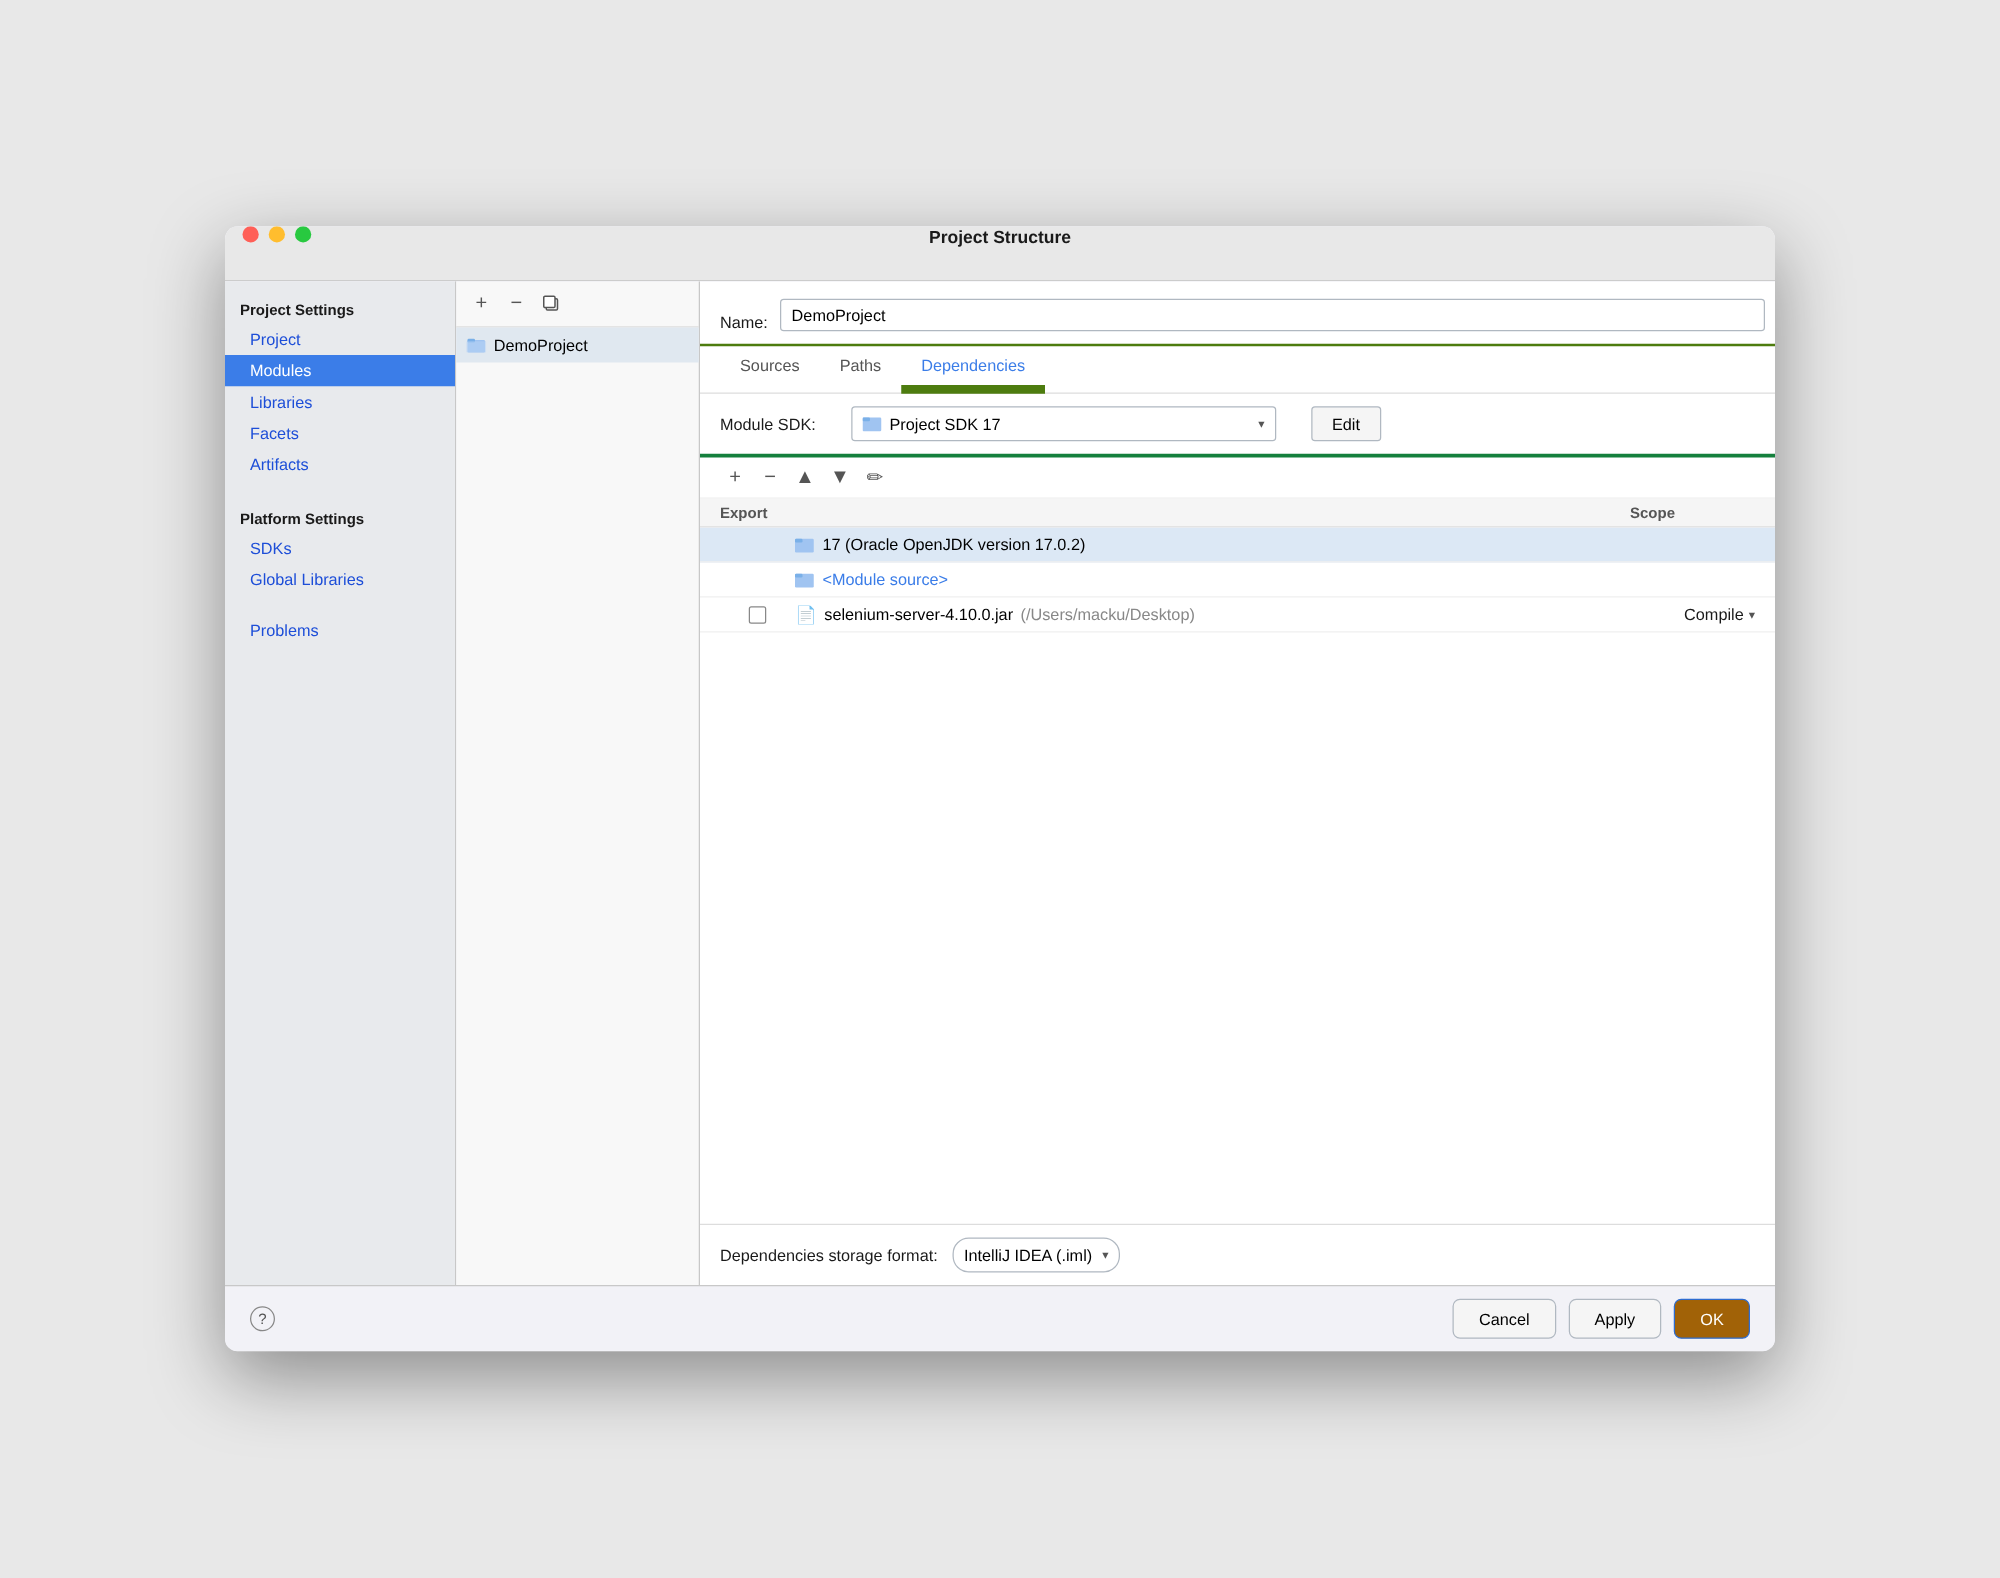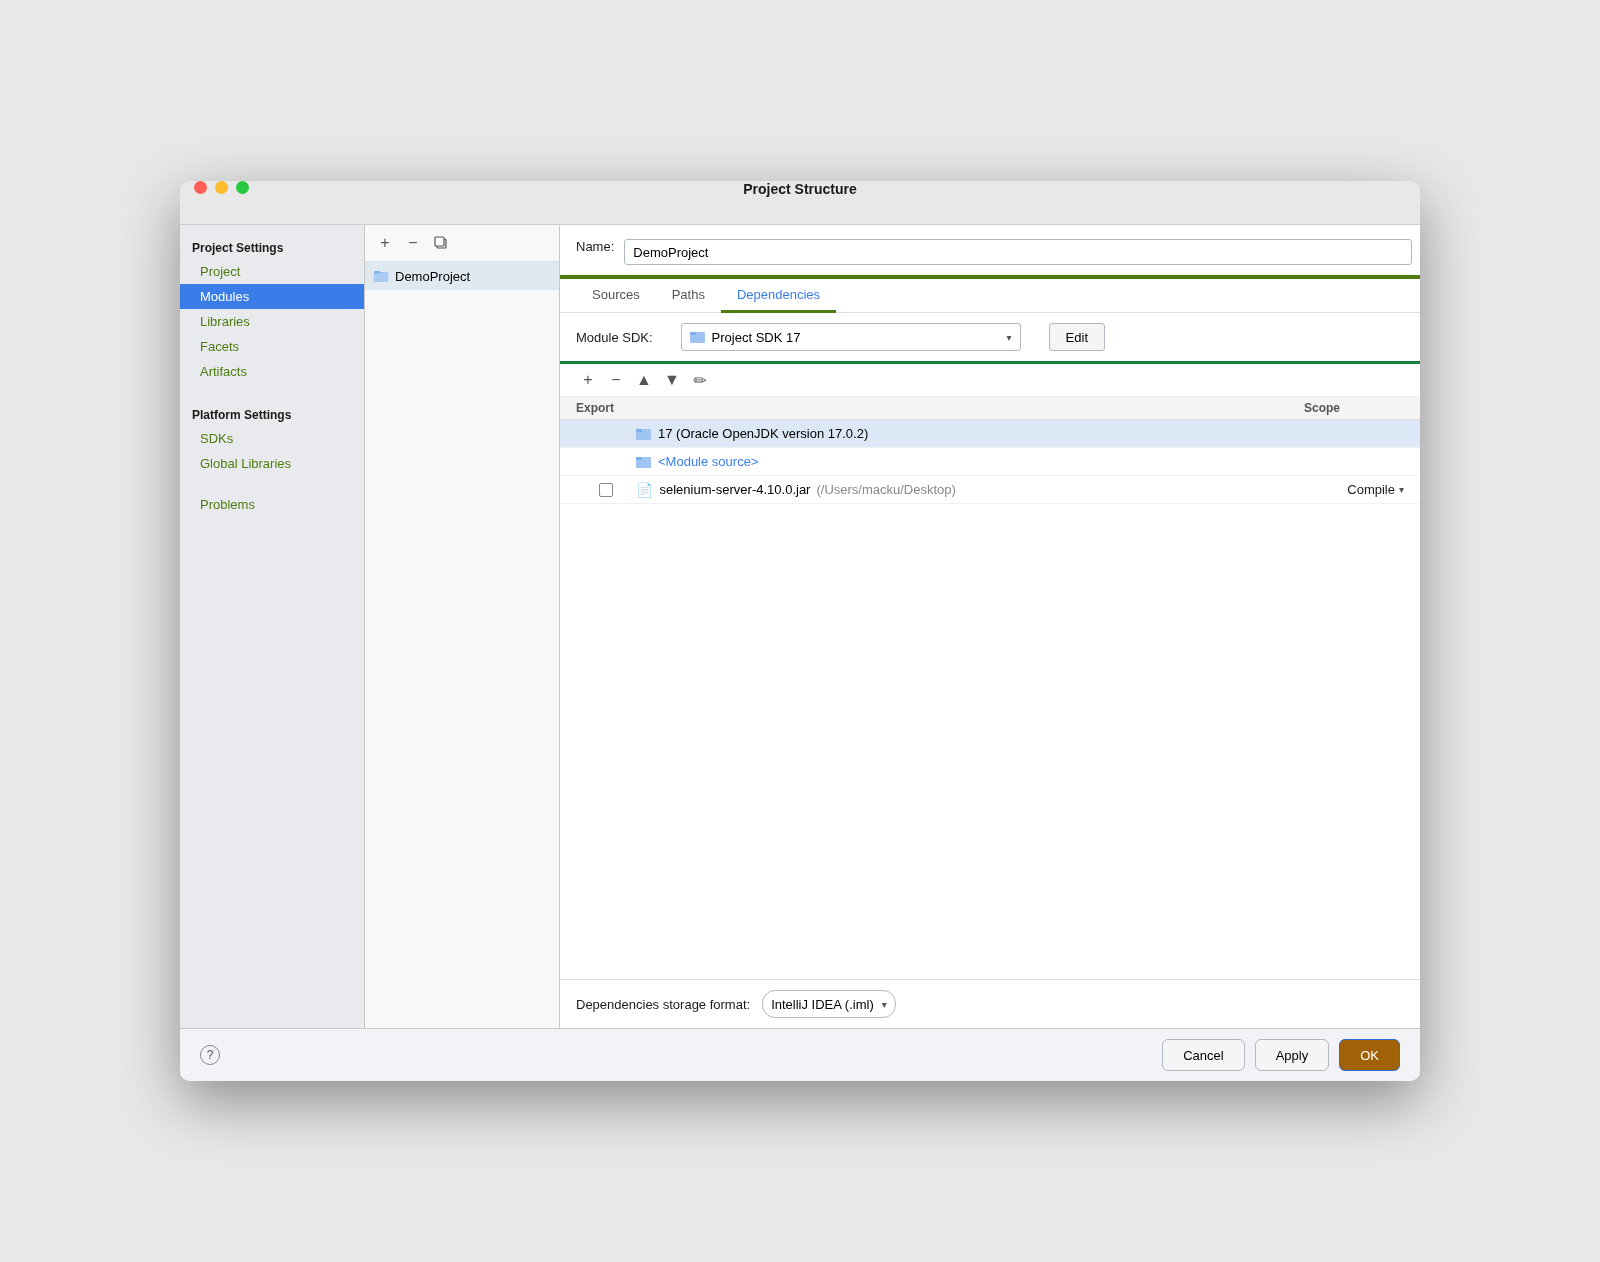--- a/index.html
+++ b/index.html
@@ -82,21 +82,21 @@
     .sidebar-section-label {
       font-size: 12px;
       font-weight: 700;
       color: #1a1a1a;
       padding: 8px 12px 4px 12px;
     }
 
     .sidebar-item {
       padding: 5px 12px 5px 20px;
       font-size: 13px;
-      color: #4d7c0f;
+      color: #1d4ed8;
       cursor: pointer;
       border-radius: 0;
     }
 
     .sidebar-item.active {
       background: #3b7de8;
       color: white;
     }
 
     .sidebar-separator {
@@ -158,24 +158,24 @@
     .main-content {
       flex: 1;
       display: flex;
       flex-direction: column;
       background: white;
       overflow: hidden;
     }
 
     .name-row {
       display: flex;
-      align-items: flex-start;
+      align-items: flex-end;
       padding: 14px 8px 10px 16px;
       gap: 10px;
-      border-bottom: 4px solid #4d7c0f;
+      border-bottom: 2px solid #4d7c0f;
     }
 
     .name-label {
       font-size: 13px;
       color: #1a1a1a;
       font-weight: 500;
     }
 
     .name-input {
       flex: 1;
@@ -198,21 +198,21 @@
       padding: 8px 16px;
       font-size: 13px;
       color: #555;
       cursor: pointer;
       border-bottom: 2px solid transparent;
       margin-bottom: -1px;
     }
 
     .tab.active {
       color: #3b7de8;
-      border-bottom: 3px solid #4d7c0f;
+      border-bottom: 7px solid #4d7c0f;
     }
 
     .dependencies-content {
       flex: 1;
       display: flex;
       flex-direction: column;
       overflow: hidden;
     }
 
     .module-sdk-row {

